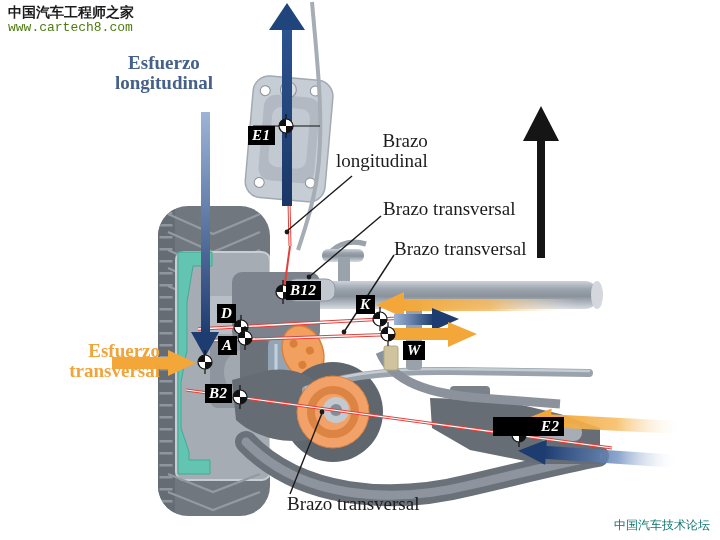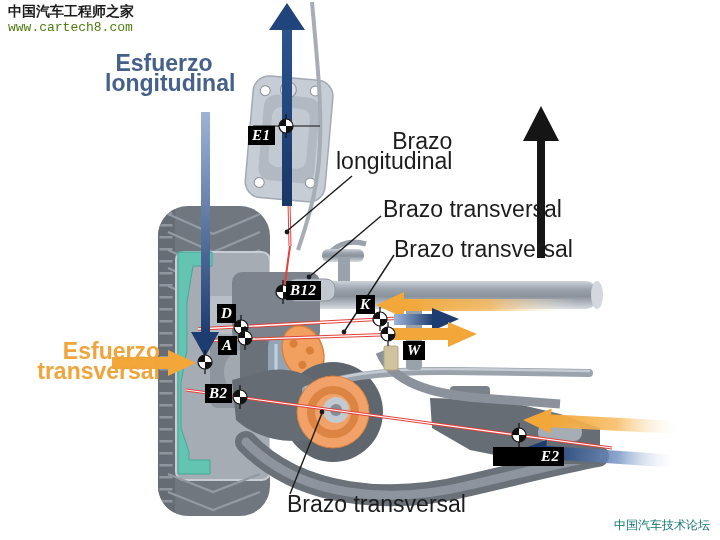--- a/index.html
+++ b/index.html
@@ -1,27 +1,27 @@
 <!DOCTYPE html>
 <html><head>
 <meta charset="utf-8">
 <style>
   html,body{margin:0;padding:0;background:#ffffff;}
   #stage{position:relative;width:720px;height:540px;background:#ffffff;overflow:hidden;
          font-family:"Liberation Sans", sans-serif;}
   #art{position:absolute;left:0;top:0;}
-  .lbl{position:absolute;color:#1c1c1c;font-size:23px;line-height:20px;white-space:nowrap;}
+  .lbl{position:absolute;color:#1c1c1c;font-size:19px;line-height:20px;white-space:nowrap;font-family:Liberation Serif, serif;}
   .lbl.center{text-align:center;}
   .lbl.right{text-align:right;}
   .blue-txt{color:#456089;font-weight:bold;}
   .orange-txt{color:#f0a43c;font-weight:bold;}
   .pt-box{position:absolute;background:#000;color:#fff;font-weight:bold;font-style:italic;
           font-size:15px;line-height:19px;padding:0 4px;letter-spacing:0.5px;font-family:Liberation Serif, serif;}
   .wm-top{position:absolute;left:8px;top:5px;color:#1b1b1b;font-size:13px;line-height:15px;}
-  .wm-top .cn{font-weight:bold;font-size:14px;font-family:Liberation Mono, monospace;}
+  .wm-top .cn{font-weight:bold;font-size:14px;}
   .wm-top .url{font-family:"Liberation Mono", monospace;color:#4d7c0f;}
   .wm-bottom{position:absolute;right:10px;bottom:6px;color:#0f766e;font-size:12px;}
 </style>
 </head>
 <body>
 
 <div id="stage">
 
   <svg id="art" width="720" height="540" viewBox="0 0 720 540">
     <defs>
@@ -263,15 +263,15 @@
     <div>transversal</div>
   </div>
 
   <div class="pt-box" style="left:248px;top:126px;">E1</div>
   <div class="pt-box" style="left:286px;top:260px;margin-top:21px;">B12</div>
   <div class="pt-box" style="left:217px;top:304px;">D</div>
   <div class="pt-box" style="left:218px;top:336px;">A</div>
   <div class="pt-box" style="left:356px;top:295px;">K</div>
   <div class="pt-box" style="left:403px;top:341px;">W</div>
   <div class="pt-box" style="left:205px;top:384px;">B2</div>
-  <div class="pt-box" style="left:493px;top:447px;padding-left:48px;">E2</div>
+  <div class="pt-box" style="left:493px;top:417px;padding-left:48px;">E2</div>
 
 </div>
 
 </body></html>

